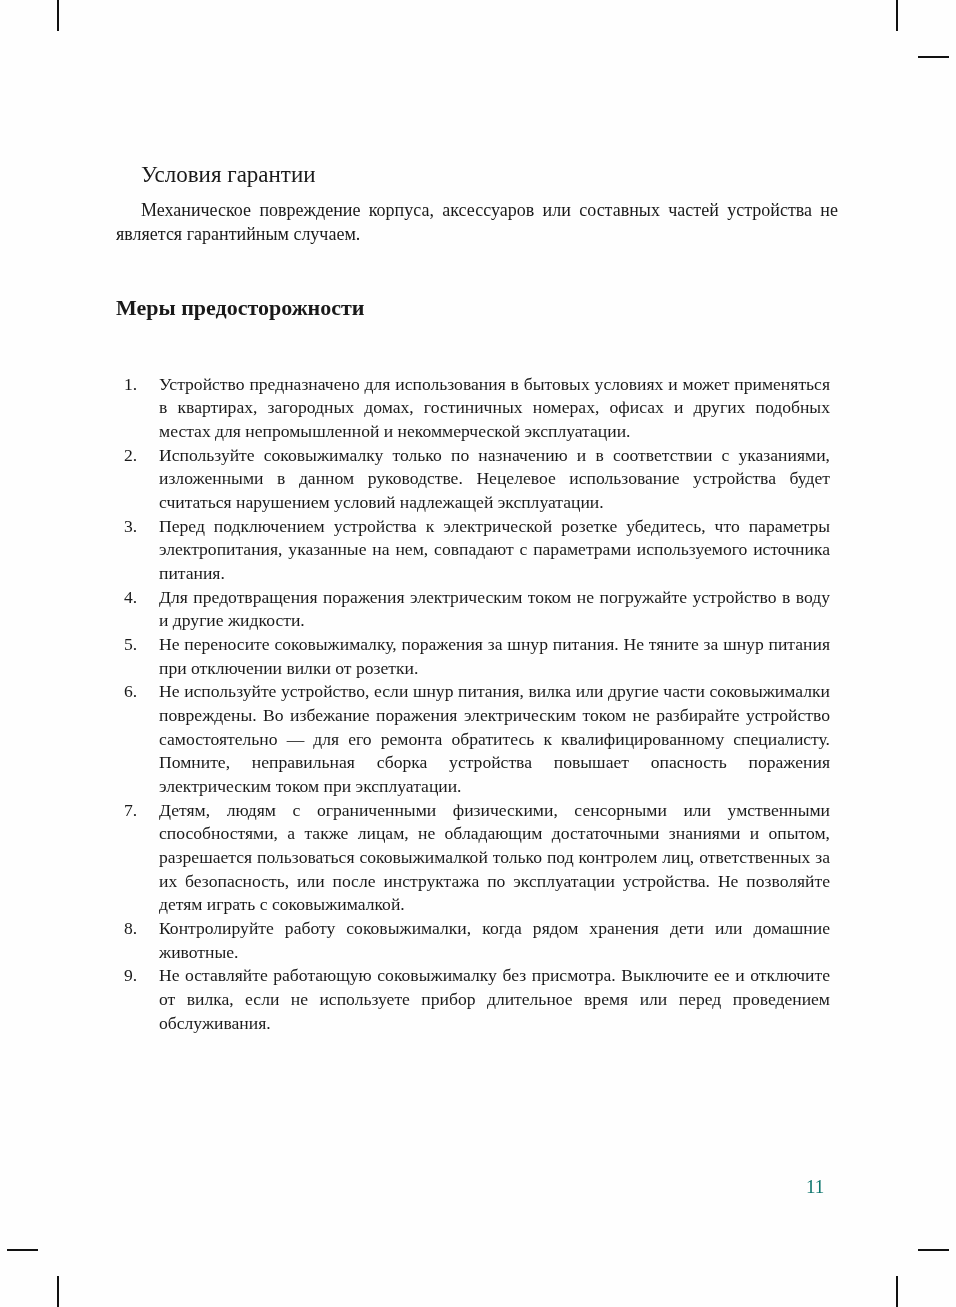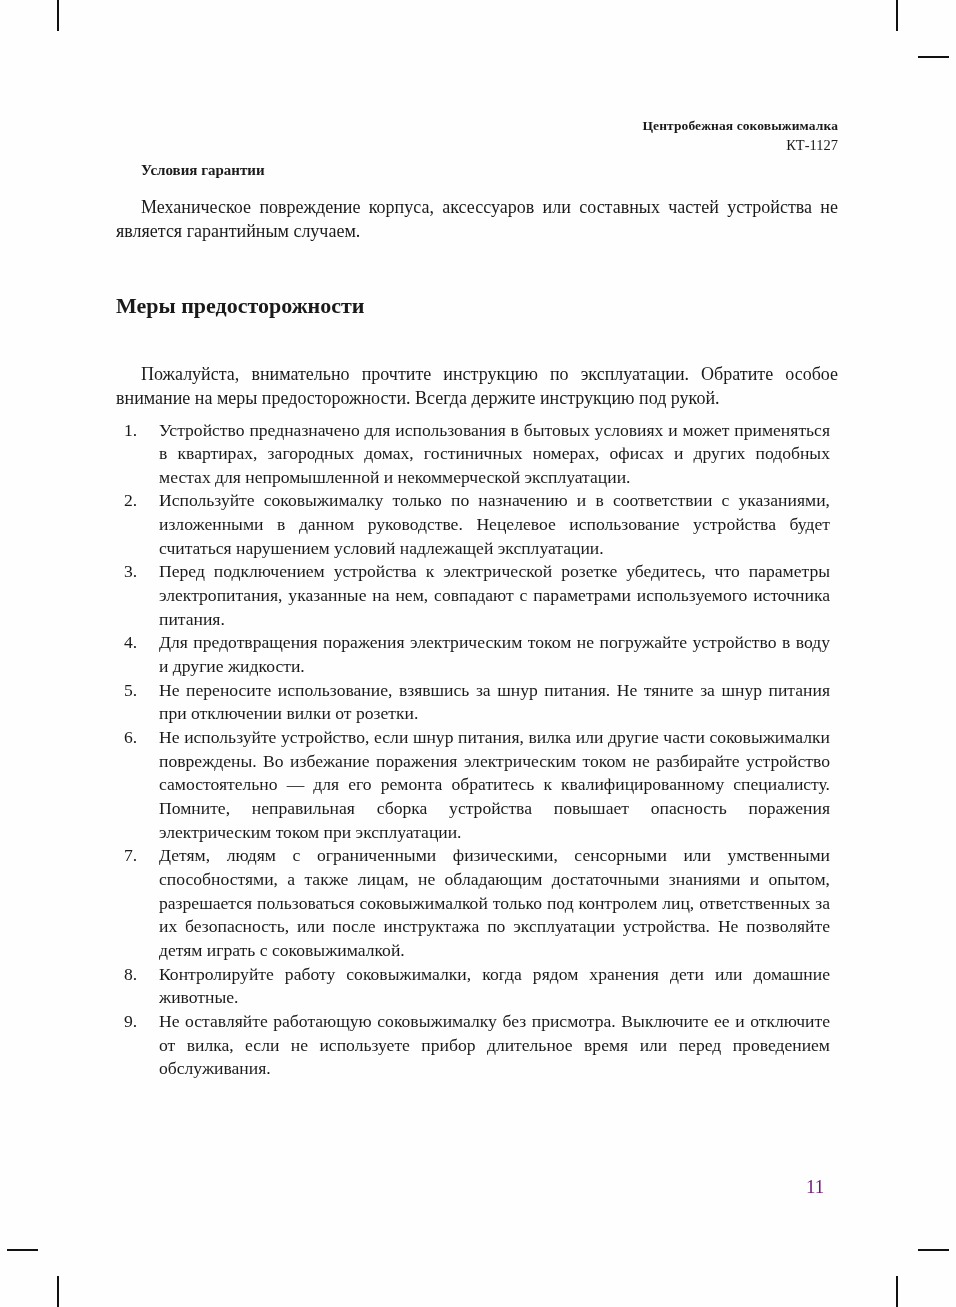--- a/index.html
+++ b/index.html
@@ -56,23 +56,23 @@
 
   
   .column {
     position: absolute;
     left: 116px;
     top: 160px;
     width: 722px;
   }
 
   .sub-head {
-    font-weight: bold;
-    font-size: 15px;
-    margin: 0 0 15px 25px;
+    font-weight: normal;
+    font-size: 23px;
+    margin: 0 0 7px 25px;
     line-height: 1.34;
   }
 
   p.body {
     margin: 0;
     font-size: 18px;
     line-height: 1.345;
     text-align: justify;
     text-indent: 25px;
     hyphens: none;
@@ -114,61 +114,56 @@
     text-align: left;
     font-size: 17.6px;
     line-height: 1.345;
   }
 
   .folio {
     position: absolute;
     left: 806px;
     top: 1176px;
     font-size: 19px;
-    color: #701a75;
+    color: #0f766e;
   }
 </style>
 </head>
 <body>
 
 <div class="page">
 
   <div class="cropmark cm-v cm-tl-v"></div>
   <div class="cropmark cm-v cm-tr-v"></div>
   <div class="cropmark cm-h cm-tr-h"></div>
   <div class="cropmark cm-h cm-bl-h"></div>
   <div class="cropmark cm-v cm-bl-v"></div>
   <div class="cropmark cm-h cm-br-h"></div>
   <div class="cropmark cm-v cm-br-v"></div>
 
-  <div class="runhead">
-    <div class="title">Центробежная соковыжималка</div>
-    <div class="model">КТ-1127</div>
-  </div>
 
   <div class="column">
 
     <h2 class="sub-head">Условия гарантии</h2>
 
     <p class="body">Механическое повреждение корпуса, аксессуаров или составных частей устройства не является гарантийным случаем.</p>
 
     <div class="gap-before-section"></div>
 
     <h1 class="section-title">Меры предосторожности</h1>
 
     <div class="gap-after-section"></div>
 
-    <p class="body">Пожалуйста, внимательно прочтите инструкцию по эксплуатации. Обратите особое внимание на меры предосторожности. Всегда держите инструкцию под рукой.</p>
 
     <ol class="rules">
       <li>Устройство предназначено для использования в бытовых условиях и может применяться в квартирах, загородных домах, гостиничных номерах, офисах и других подобных местах для непромышленной и некоммерческой эксплуатации.</li>
       <li>Используйте соковыжималку только по назначению и в соответствии с указаниями, изложенными в данном руководстве. Нецелевое использование устройства будет считаться нарушением условий надлежащей эксплуатации.</li>
       <li>Перед подключением устройства к электрической розетке убедитесь, что параметры электропитания, указанные на нем, совпадают с параметрами используемого источника питания.</li>
       <li>Для предотвращения поражения электрическим током не погружайте устройство в воду и другие жидкости.</li>
-      <li>Не переносите использование, взявшись за шнур питания. Не тяните за шнур питания при отключении вилки от розетки.</li>
+      <li>Не переносите соковыжималку, поражения за шнур питания. Не тяните за шнур питания при отключении вилки от розетки.</li>
       <li>Не используйте устройство, если шнур питания, вилка или другие части соковыжималки повреждены. Во избежание поражения электрическим током не разбирайте устройство самостоятельно — для его ремонта обратитесь к квалифицированному специалисту. Помните, неправильная сборка устройства повышает опасность поражения электрическим током при эксплуатации.</li>
       <li>Детям, людям с ограниченными физическими, сенсорными или умственными способностями, а также лицам, не обладающим достаточными знаниями и опытом, разрешается пользоваться соковыжималкой только под контролем лиц, ответственных за их безопасность, или после инструктажа по эксплуатации устройства. Не позволяйте детям играть с соковыжималкой.</li>
       <li>Контролируйте работу соковыжималки, когда рядом хранения дети или домашние животные.</li>
       <li>Не оставляйте работающую соковыжималку без присмотра. Выключите ее и отключите от вилка, если не используете прибор длительное время или перед проведением обслуживания.</li>
     </ol>
 
   </div>
 
   <div class="folio">11</div>
 

